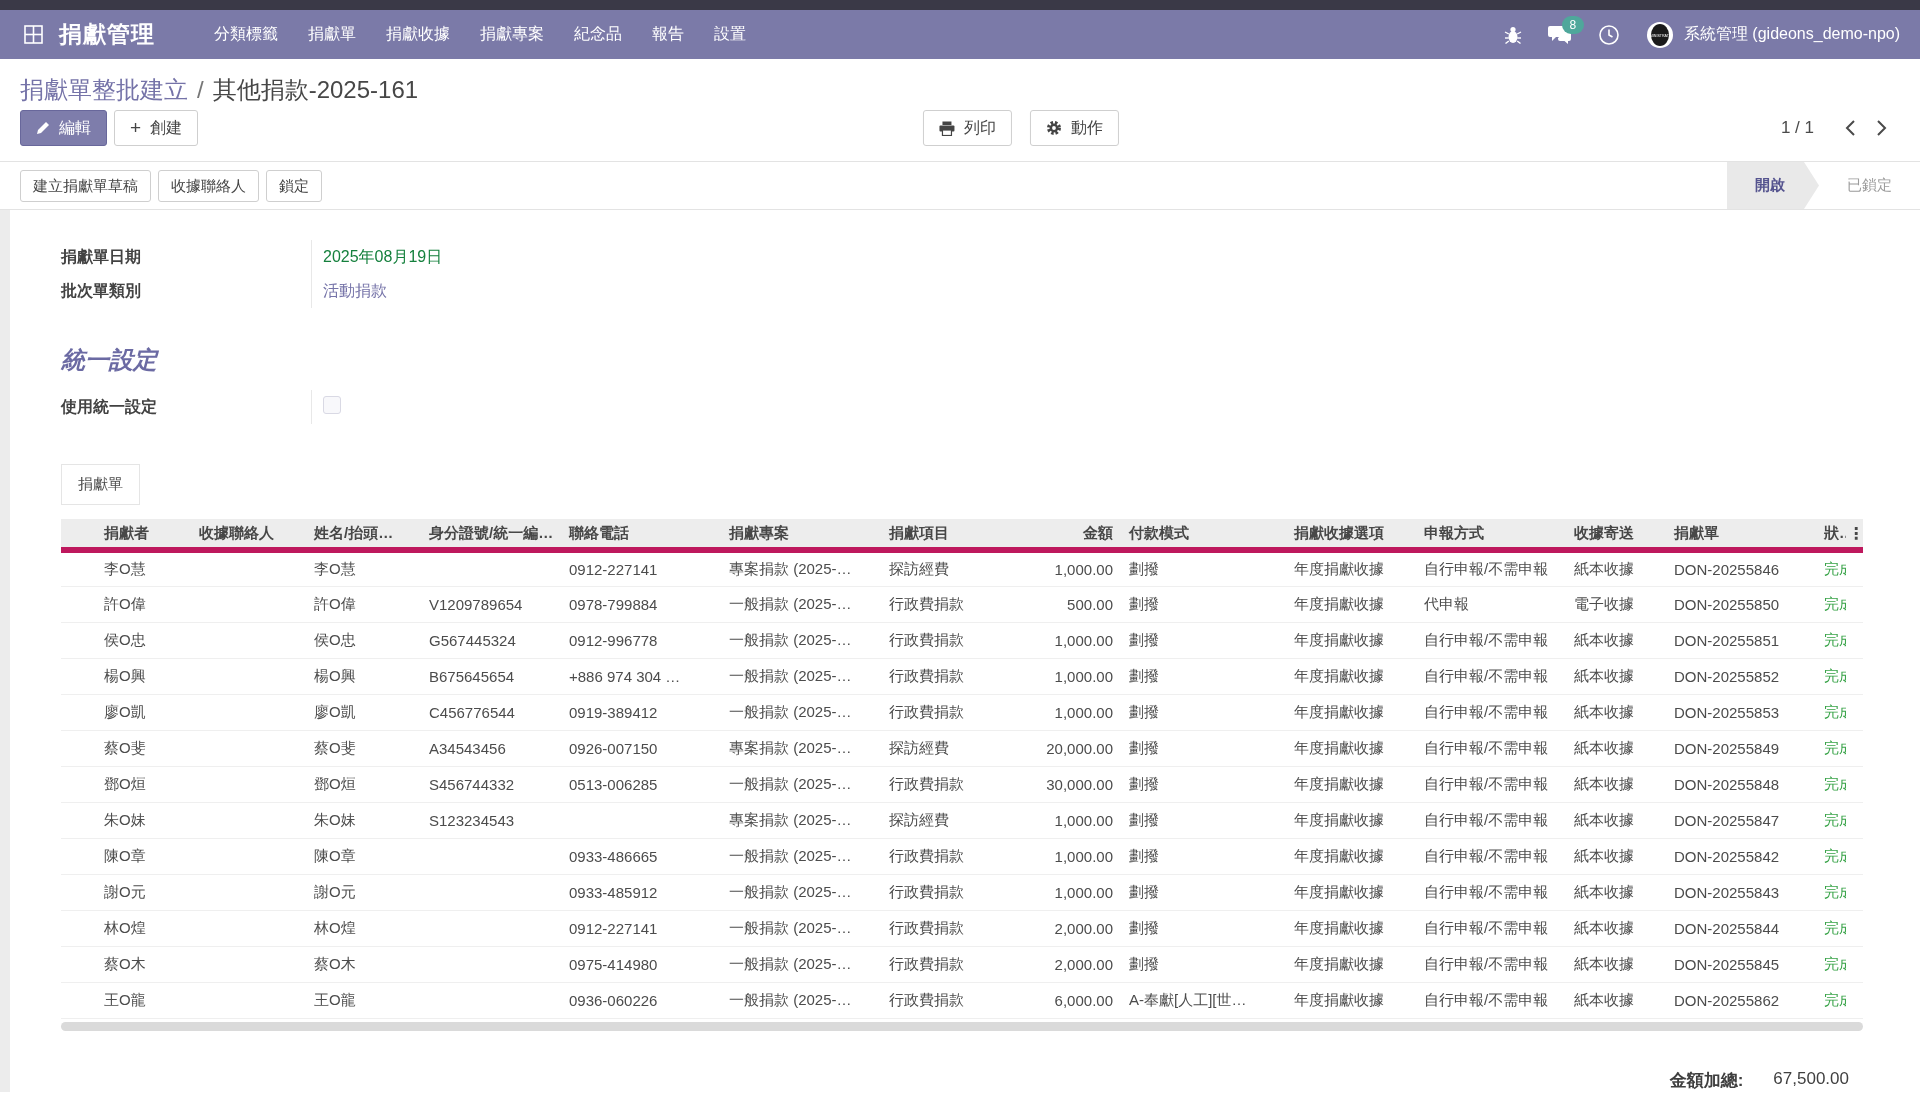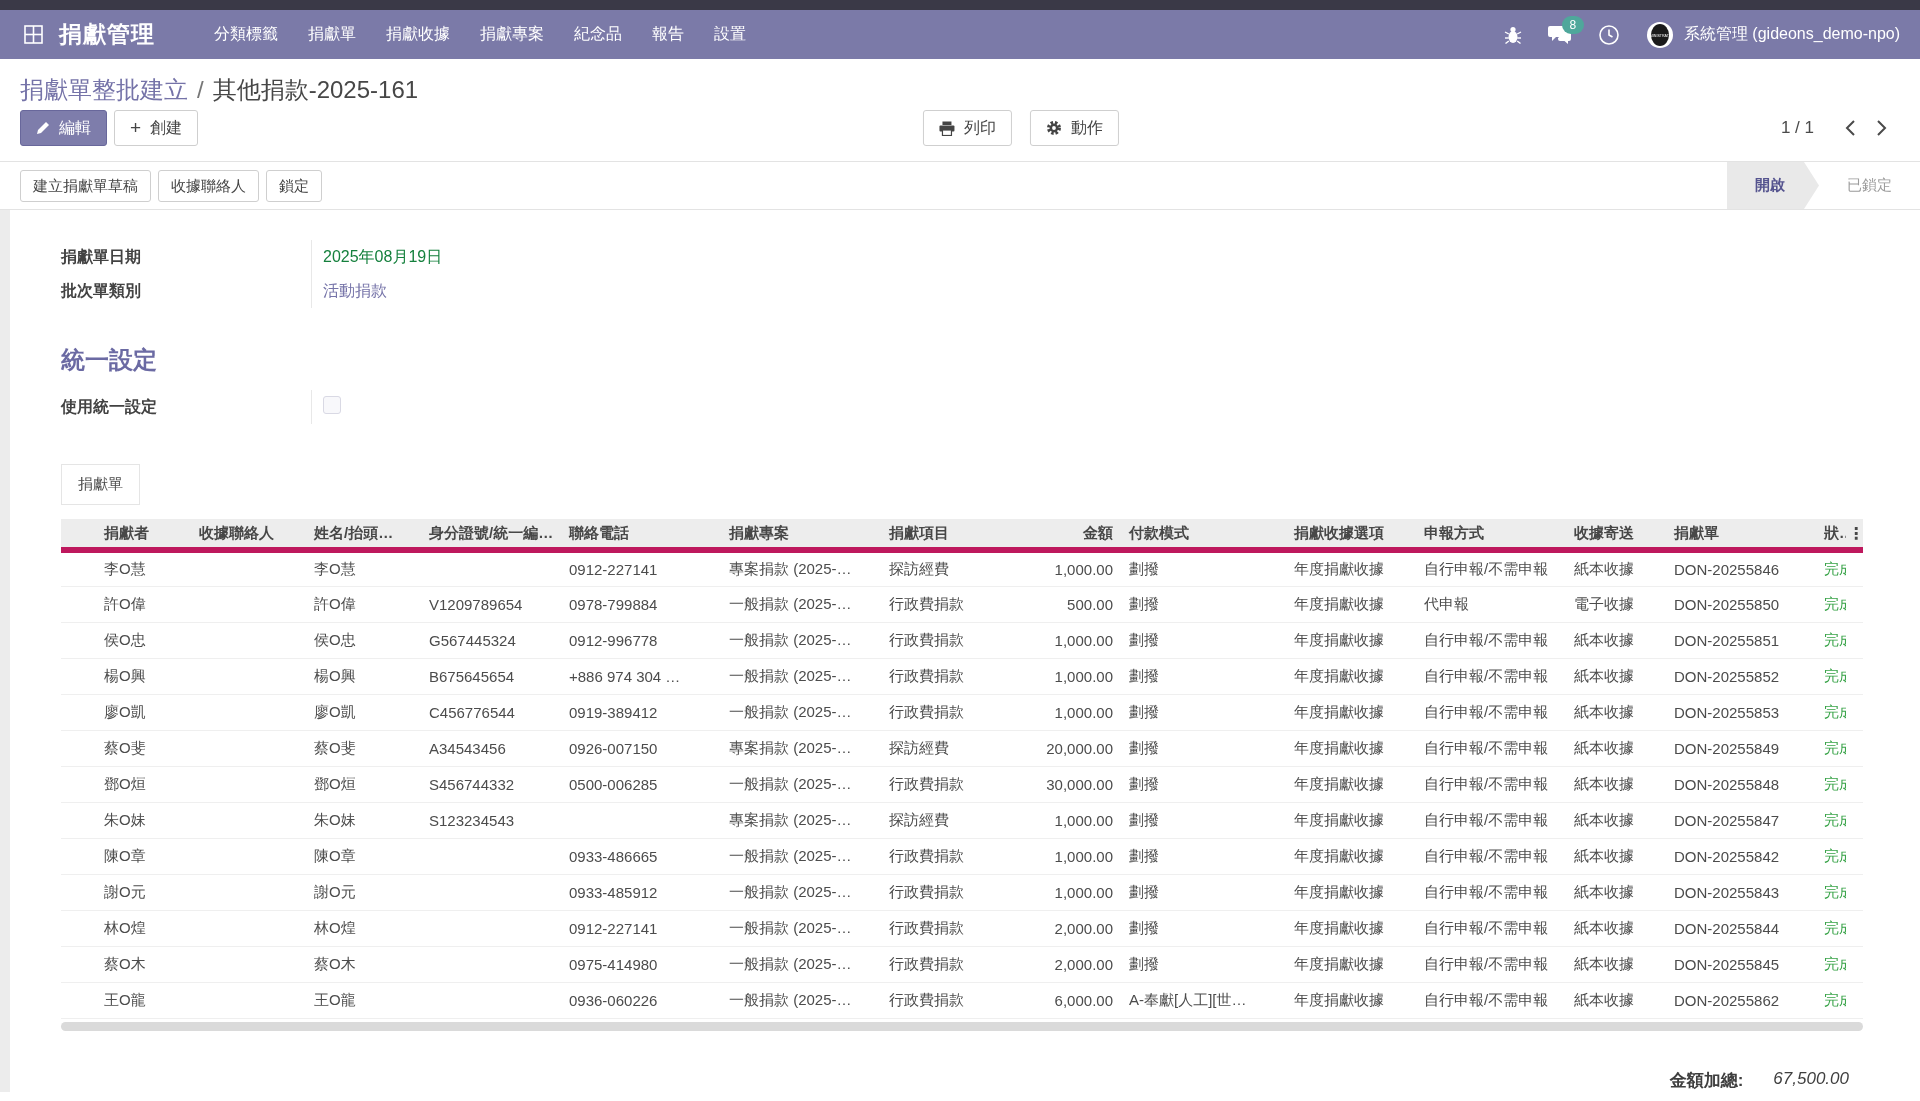--- a/index.html
+++ b/index.html
@@ -45,37 +45,37 @@
   .state{display:flex;align-items:center;padding:0 28px;font-size:15px;color:#9c9c9c;cursor:pointer;}
   .state.active{background:#e9e9e9;color:#55548f;font-weight:bold;padding-right:34px;clip-path:polygon(0 0,calc(100% - 15px) 0,100% 50%,calc(100% - 15px) 100%,0 100%);}
   
   .sheet-wrap{position:relative;}
   .left-gutter{position:absolute;left:0;top:0;bottom:0;width:10px;background:#ececec;}
   .sheet{padding:30px 0 0 61px;background:#fff;}
   .field-row{display:flex;align-items:center;min-height:34px;font-size:16px;}
   .field-label{width:250px;font-weight:bold;color:#424242;align-self:stretch;display:flex;align-items:center;border-right:1px solid #e8e8e8;}
   .field-value{padding-left:11px;color:#15803d;}
   .link{color:#7573a8;cursor:pointer;}
-  .section-title{color:#6b6aa3;font-size:24px;font-weight:bold;margin:36px 0 14px;}
+  .section-title{color:#6b6aa3;font-size:24px;font-weight:bold;margin:36px 0 14px;font-style:italic;}
   .checkbox{width:16px;height:16px;border:1px solid #d9d9e4;border-radius:3px;background:#f8f8fb;display:inline-block;cursor:pointer;}
   .notebook{margin-top:40px;}
   .tab{display:inline-block;border:1px solid #e5e5e5;padding:10px 16px;font-size:15px;color:#4a4a4a;background:#fff;cursor:pointer;}
   
   table.list{border-collapse:collapse;table-layout:fixed;width:1802px;margin-top:14px;font-size:15px;}
   table.list thead th{background:#ededed;font-weight:bold;color:#474747;text-align:left;padding:0 8px;border-bottom:6px solid #be185d;white-space:nowrap;overflow:hidden;height:31px;box-sizing:border-box;cursor:pointer;}
   table.list tbody td{padding:0 8px;border-top:1px solid #efefef;white-space:nowrap;overflow:hidden;height:36px;box-sizing:border-box;vertical-align:middle;color:#4c4c4c;}
   table.list tbody tr:last-child td{border-bottom:1px solid #efefef;}
   table.list .first{padding-left:43px;}
   table.list .num{text-align:right;}
   table.list td.state-ok{color:#38a348;}
   .toggle-th{text-align:center !important;padding:0 2px !important;color:#555;font-size:16px;}
   .hscrollbar{width:1802px;height:9px;background:#dadada;border-radius:5px;margin-top:3px;}
   .table-footer{width:1802px;display:flex;justify-content:flex-end;gap:30px;margin-top:38px;font-size:17px;padding-right:14px;box-sizing:border-box;}
   .footer-label{font-weight:bold;color:#3f3f3f;}
-  .footer-value{color:#3f3f3f;font-style:italic;}
+  .footer-value{color:#3f3f3f;}
   svg{display:block;}
 </style>
 </head>
 <body>
 
 <div>
   <div class="top-strip"></div>
 
   <header class="nav">
     <div class="nav-left">
@@ -363,21 +363,21 @@
               <td>紙本收據</td>
               <td>DON-20255849</td>
               <td class="state-ok">完成</td>
               <td></td>
             </tr>
             <tr>
               <td class="first">鄧O烜</td>
               <td></td>
               <td>鄧O烜</td>
               <td>S456744332</td>
-              <td>0500-006285</td>
+              <td>0513-006285</td>
               <td>一般捐款 (2025-…</td>
               <td>行政費捐款</td>
               <td class="num">30,000.00</td>
               <td>劃撥</td>
               <td>年度捐獻收據</td>
               <td>自行申報/不需申報</td>
               <td>紙本收據</td>
               <td>DON-20255848</td>
               <td class="state-ok">完成</td>
               <td></td>

